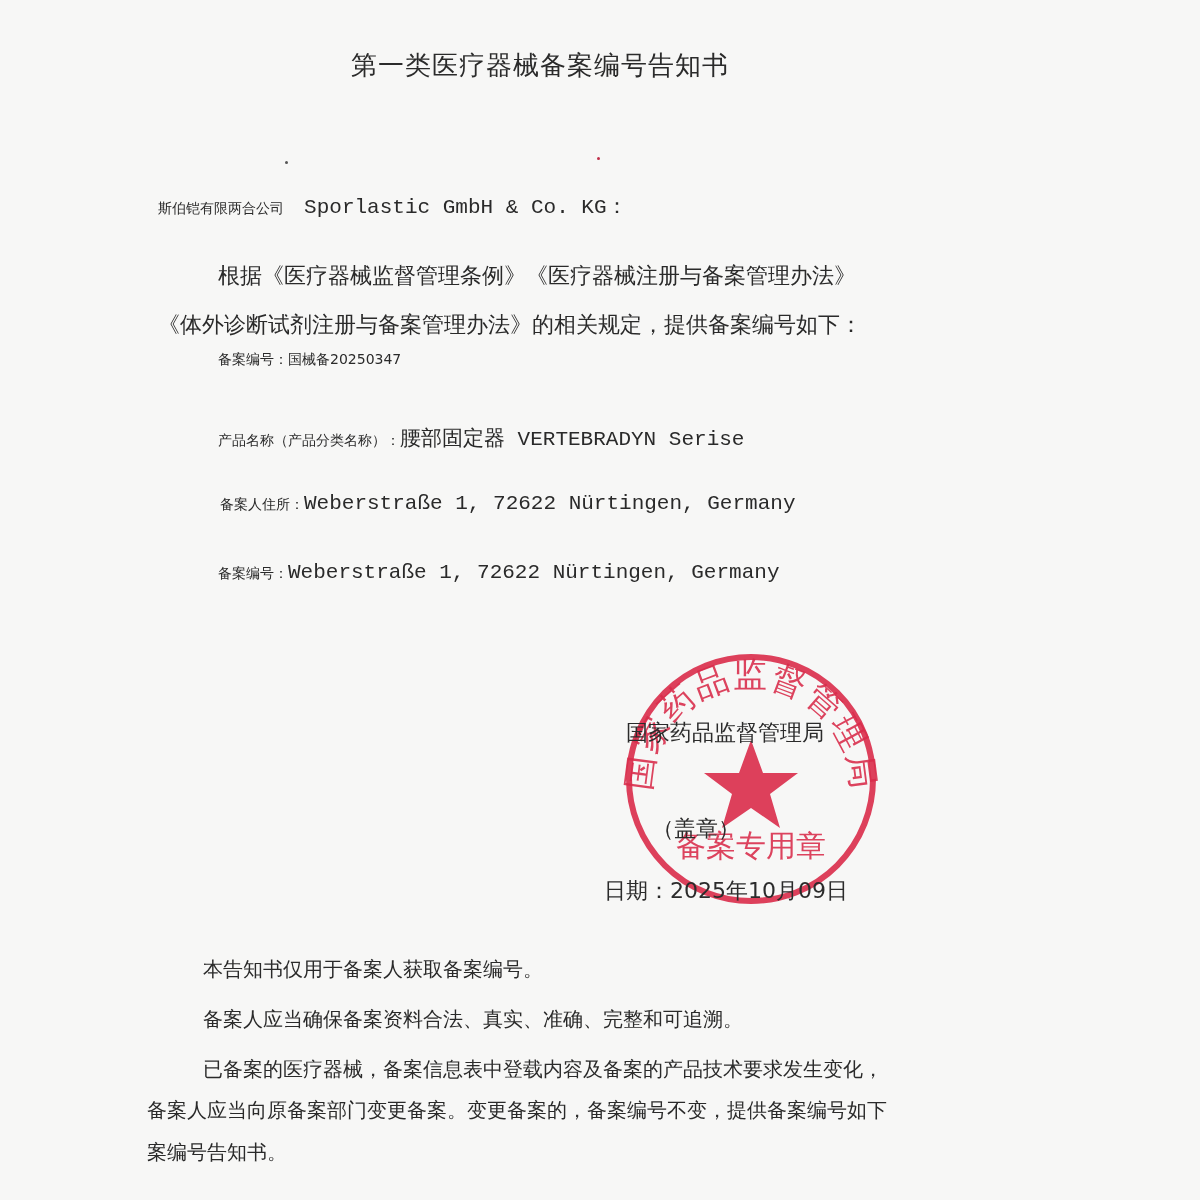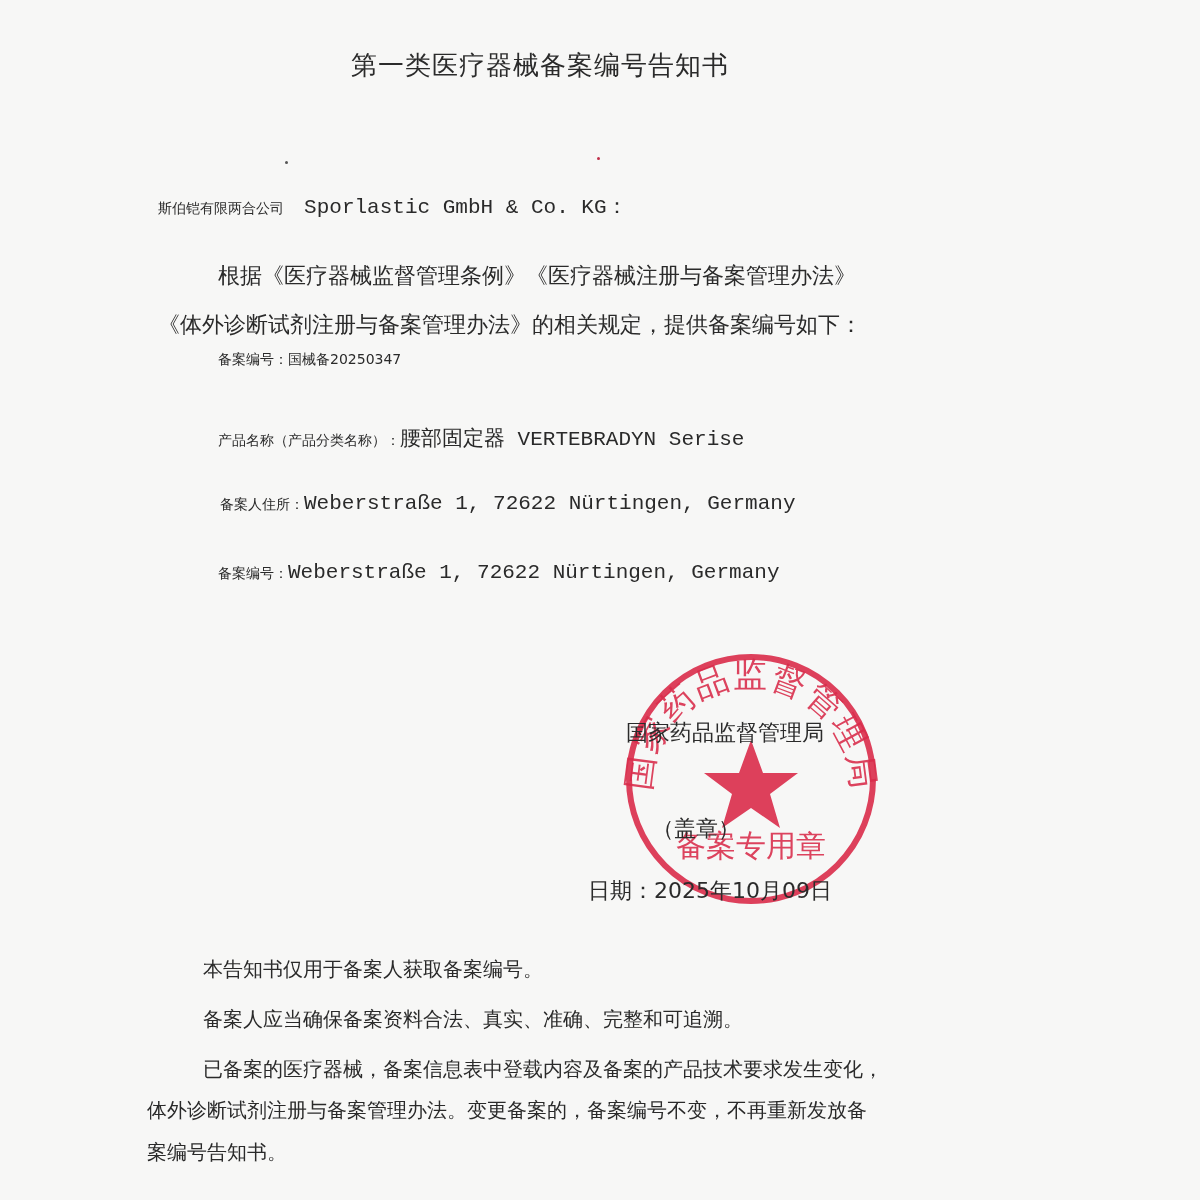--- a/index.html
+++ b/index.html
@@ -13,21 +13,21 @@
   .abs { position:absolute; white-space:nowrap; }
   .title { left:0; width:1080px; top:48px; text-align:center; font-size:26px; letter-spacing:1px; color:#2b2b2b; }
   .zh { font-size:14px; }
   .mono { font-family:"Liberation Mono", "DejaVu Sans Mono", monospace; font-size:21px; }
   .line { font-size:22px; }
   .speck { position:absolute; width:3px; height:3px; border-radius:50%; }
   .stamp { position:absolute; left:620px; top:648px; width:262px; height:262px; }
   .stamp svg { width:100%; height:100%; }
   .issuer { left:626px; top:718px; font-size:22px; color:#2b2b2b; }
   .seal-note { left:652px; top:814px; font-size:22px; color:#2b2b2b; }
-  .date { left:588px; top:876px; font-size:22px; color:#2b2b2b; }
+  .date { left:604px; top:876px; font-size:22px; color:#2b2b2b; }
   .notes { font-size:20px; }
 </style>
 </head>
 <body>
 
 <div class="page">
 
   <div class="abs title">第一类医疗器械备案编号告知书</div>
 
   <div class="speck" style="left:285px;top:161px;background:#555;"></div>
@@ -71,16 +71,16 @@
     </svg>
   </div>
 
   <div class="abs issuer">国家药品监督管理局</div>
   <div class="abs seal-note">（盖章）</div>
   <div class="abs date">日期：2025年10月09日</div>
 
   <div class="abs notes" style="left:203px;top:956px;">本告知书仅用于备案人获取备案编号。</div>
   <div class="abs notes" style="left:203px;top:1006px;">备案人应当确保备案资料合法、真实、准确、完整和可追溯。</div>
   <div class="abs notes" style="left:203px;top:1056px;">已备案的医疗器械，备案信息表中登载内容及备案的产品技术要求发生变化，</div>
-  <div class="abs notes" style="left:147px;top:1097px;">体外诊断试剂注册与备案管理办法。变更备案的，备案编号不变，不再重新发放备</div>
+  <div class="abs notes" style="left:147px;top:1097px;">备案人应当向原备案部门变更备案。变更备案的，备案编号不变，提供备案编号如下</div>
   <div class="abs notes" style="left:147px;top:1139px;">案编号告知书。</div>
 
 </div>
 
 </body></html>

